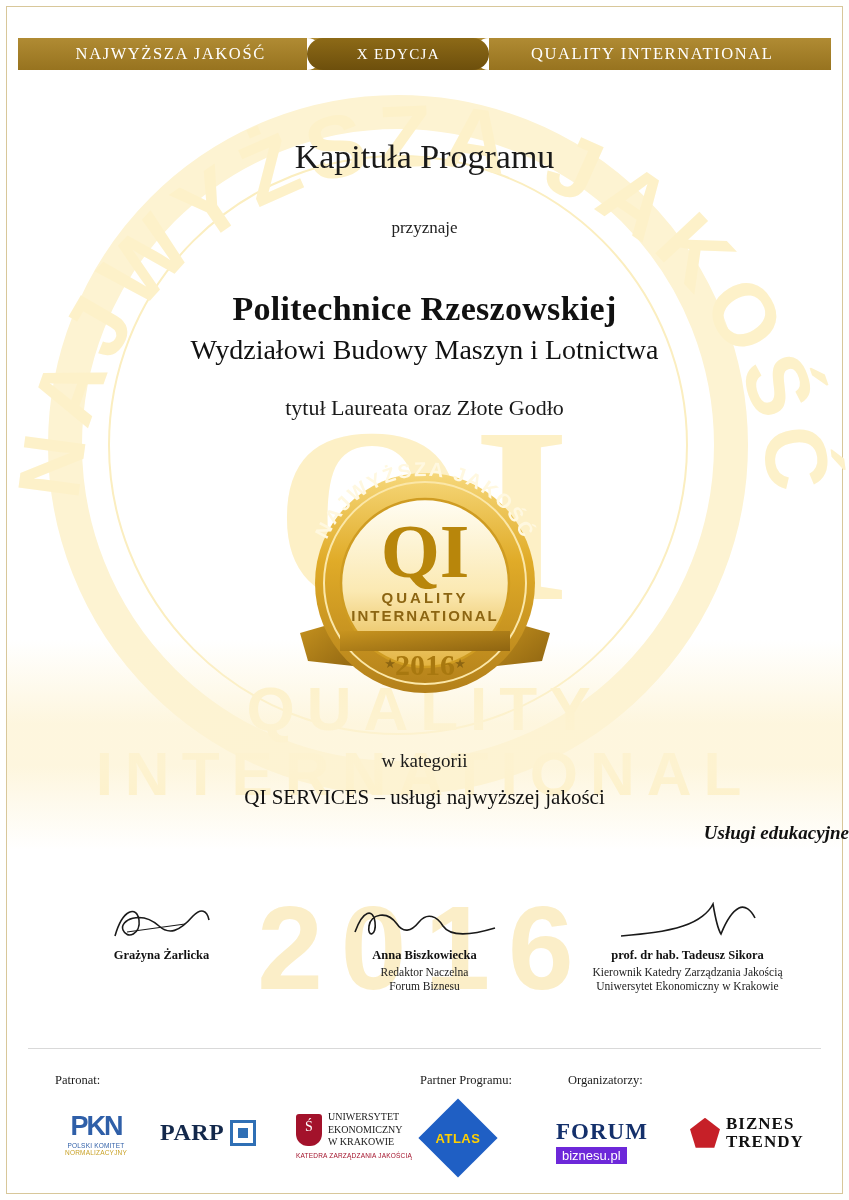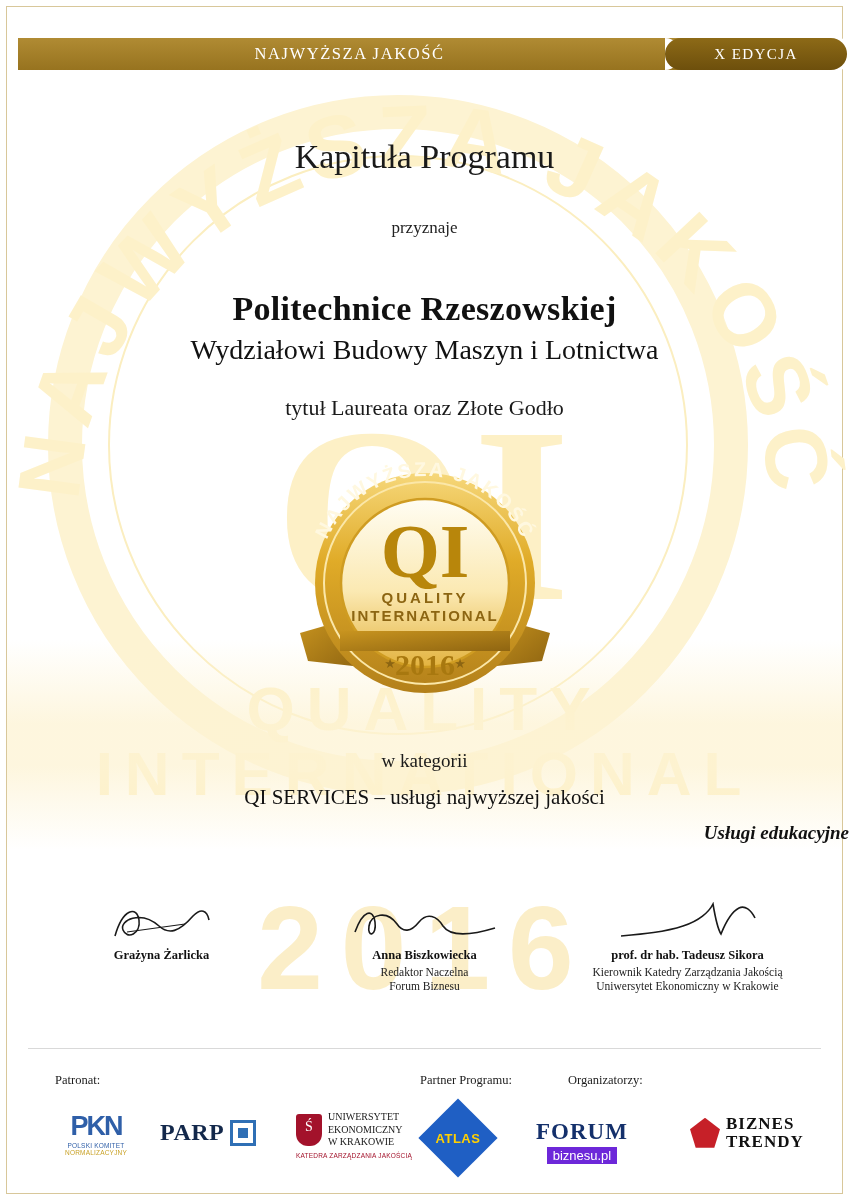--- a/index.html
+++ b/index.html
@@ -207,21 +207,21 @@
   .uek-crest:after{ content:"Ś"; position:absolute; left:0; right:0; top:5px; text-align:center; color:#fff; font-size:14px; font-family:"Liberation Serif",serif;}
   .uek-name { font-family:"Liberation Serif",serif; font-size: 10px; color:#1a1a1a; line-height:1.25; }
   .uek-sub { font-size: 6.5px; color:#a3122b; margin-top: 3px; letter-spacing:.2px; font-family:"Liberation Sans",sans-serif;}
 
   
   .logo-atlas { left: 430px; top: 5px; }
   .atlas-d { width: 56px; height: 56px; background:#1f5fc4; transform: rotate(45deg); display:flex; align-items:center; justify-content:center; }
   .atlas-d span { transform: rotate(-45deg); color:#ffd000; font-family:"Liberation Sans",sans-serif; font-weight:bold; font-size: 13px; letter-spacing:.5px;}
 
   
-  .logo-forum { left: 536px; top: 14px; text-align:center; }
+  .logo-forum { left: 556px; top: 14px; }
   .forum-1 { font-family:"Liberation Serif",serif; font-weight:bold; font-size: 23px; color:#14306b; letter-spacing: 1px;}
   .forum-2 { background:#6d28d9; color:#fff; font-family:"Liberation Sans",sans-serif; font-size: 13px; padding: 1px 6px; display:inline-block; margin-top:2px;}
 
   
   .logo-bt { left: 690px; top: 10px; display:flex; align-items:center; gap: 6px;}
   .bt-mark { width: 30px; height: 30px; background:#c62028; clip-path: polygon(50% 0%, 100% 38%, 81% 100%, 19% 100%, 0% 38%); }
   .bt-txt1 { font-family:"Liberation Serif",serif; font-weight:bold; font-size: 17px; color:#111; letter-spacing:1px;}
   .bt-txt2 { font-family:"Liberation Serif",serif; font-weight:bold; font-size: 17px; color:#111; letter-spacing:1px;}
 </style>
 </head>
@@ -250,20 +250,21 @@
   <div class="wm wm-year">2016</div>
   <div class="band"></div>
 
   <div class="topbar">
     <div class="topbar-seg left">NAJWYŻSZA JAKOŚĆ</div>
     <div class="topbar-mid">
       <span class="notch-l"></span>
       <span>X EDYCJA</span>
       <span class="notch-r"></span>
     </div>
+    <div class="topbar-seg right">QUALITY INTERNATIONAL</div>
   </div>
 
   <div class="content">
 
     <div class="kapitula">Kapituła Programu</div>
     <div class="przyznaje">przyznaje</div>
 
     <div class="laureate">
       <div class="l1">Politechnice Rzeszowskiej</div>
       <div class="l2">Wydziałowi Budowy Maszyn i Lotnictwa</div>

